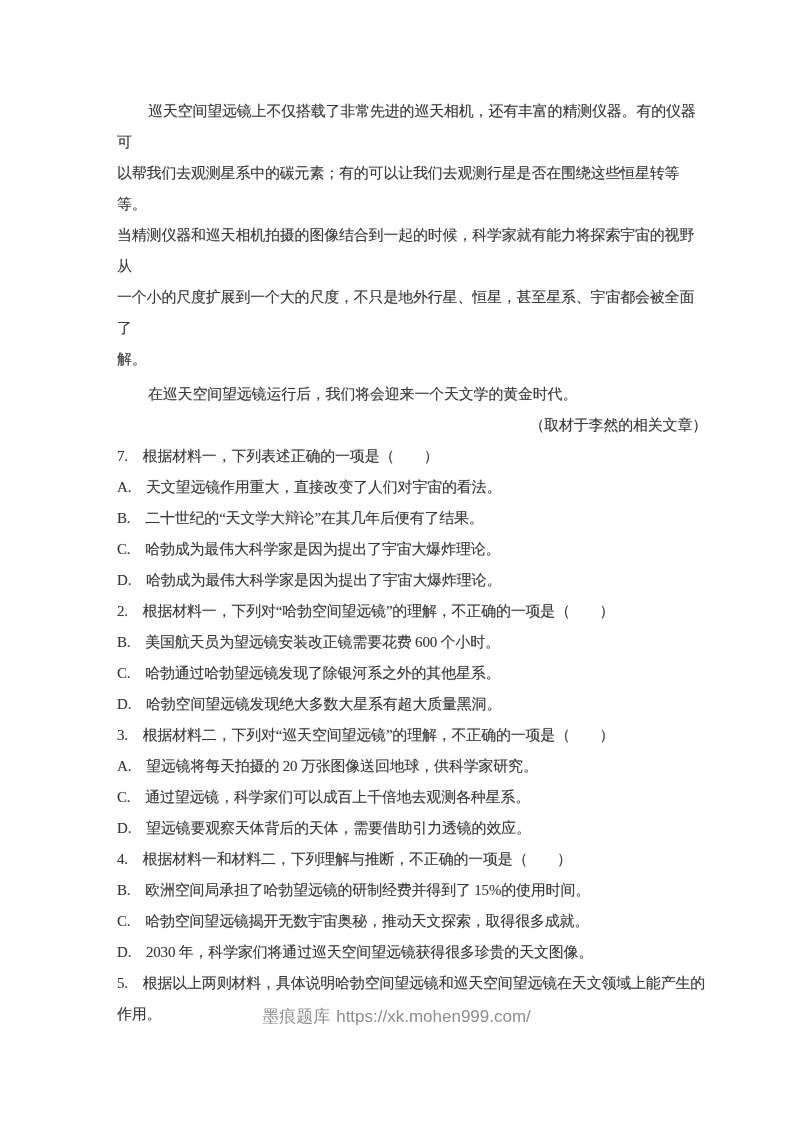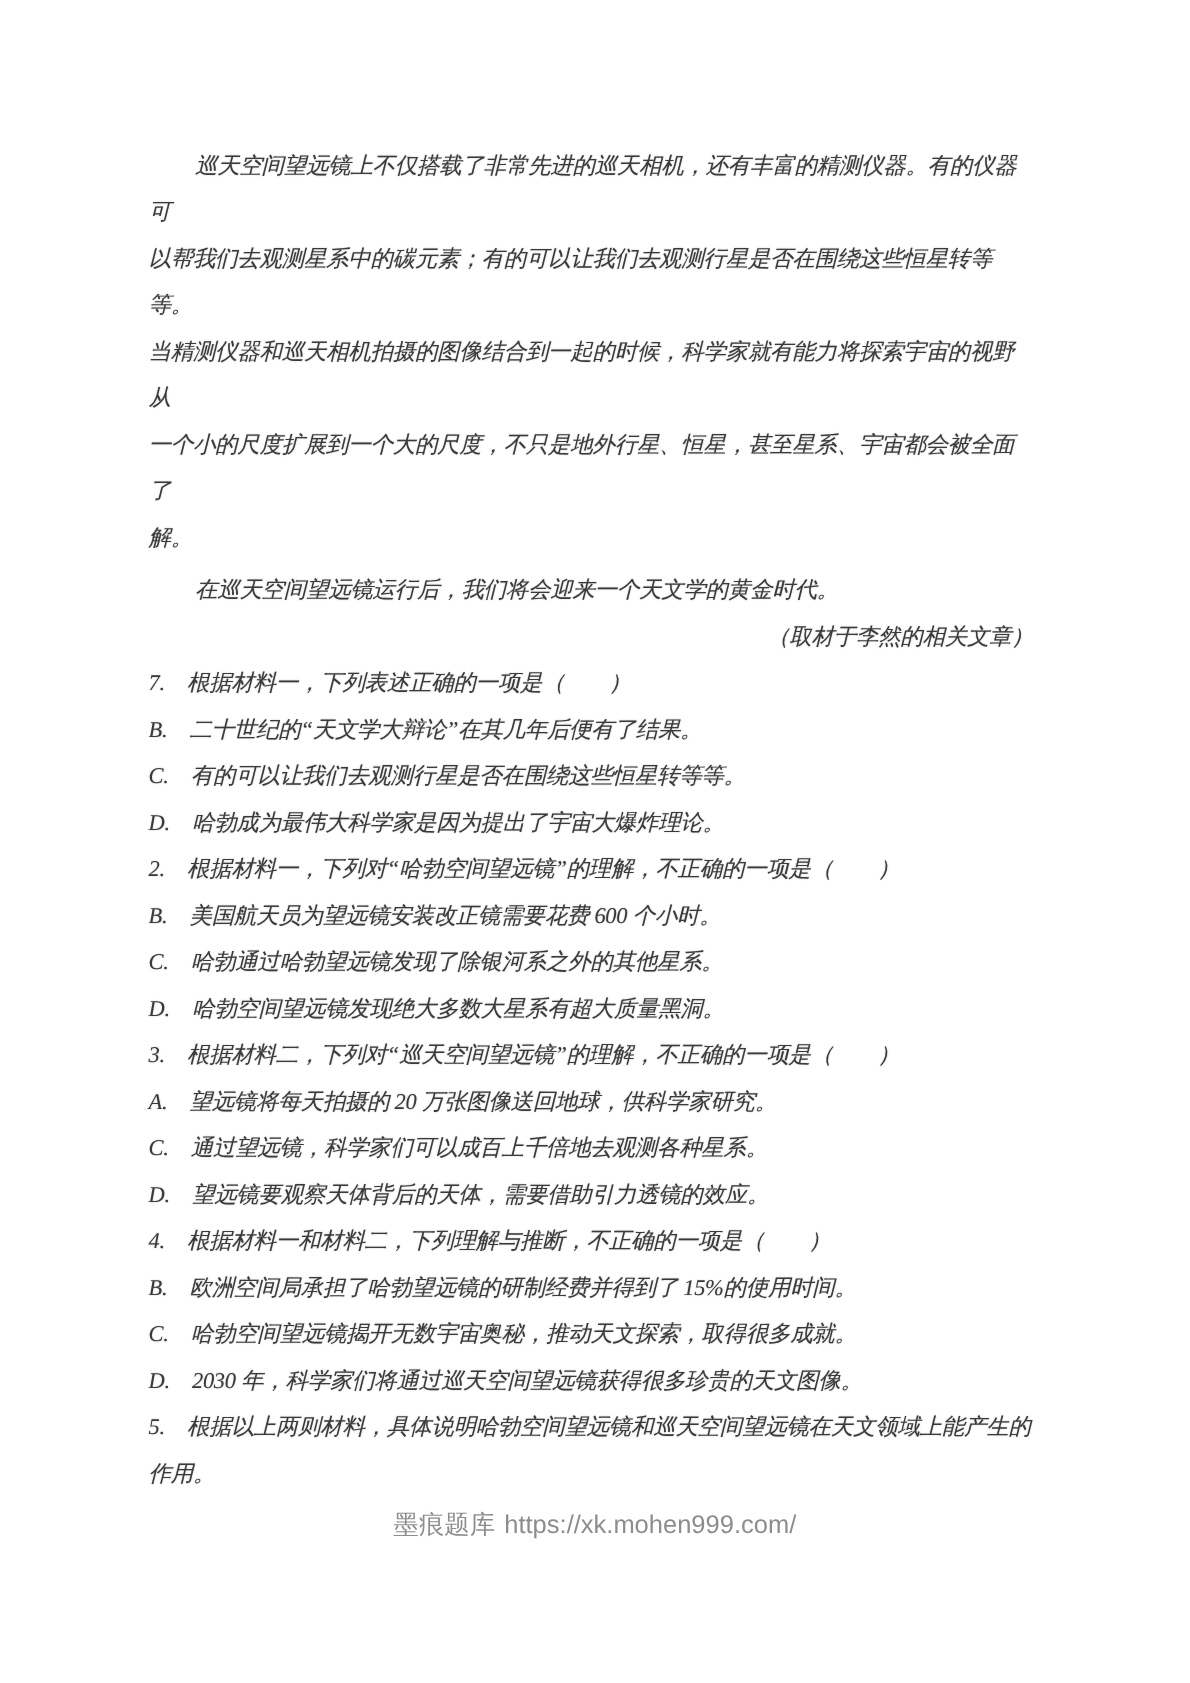--- a/index.html
+++ b/index.html
@@ -10,24 +10,23 @@
   .page {
     position: relative;
     width: 793px;
     height: 1122px;
     background: #ffffff;
     overflow: hidden;
     font-family: "Liberation Serif", "DejaVu Serif", serif;
   }
   .content {
     position: absolute;
-    left: 99px;
+    left: 117px;
     top: 96px;
     width: 590px;
-    font-style: italic;
   }
   .line {
     font-size: 15px;
     line-height: 31px;
     letter-spacing: -0.2px;
     color: #3a3a3a;
     white-space: pre-wrap;
     text-shadow: 0 0 1px rgba(80, 80, 80, 0.45);
   }
   .line.indent { text-indent: 31px; }
@@ -54,22 +53,23 @@
   <div class="content" id="doc-content">
 
     <div class="line indent">巡天空间望远镜上不仅搭载了非常先进的巡天相机，还有丰富的精测仪器。有的仪器可</div>
       <div class="line">以帮我们去观测星系中的碳元素；有的可以让我们去观测行星是否在围绕这些恒星转等等。</div>
       <div class="line">当精测仪器和巡天相机拍摄的图像结合到一起的时候，科学家就有能力将探索宇宙的视野从</div>
       <div class="line">一个小的尺度扩展到一个大的尺度，不只是地外行星、恒星，甚至星系、宇宙都会被全面了</div>
       <div class="line">解。</div>
       <div class="line indent para-gap">在巡天空间望远镜运行后，我们将会迎来一个天文学的黄金时代。</div>
       <div class="line right">（取材于李然的相关文章）</div>
       <div class="line">7.　根据材料一，下列表述正确的一项是（　　）</div>
+      <div class="line">A.　天文望远镜作用重大，直接改变了人们对宇宙的看法。</div>
       <div class="line">B.　二十世纪的“天文学大辩论”在其几年后便有了结果。</div>
-      <div class="line">C.　有的可以让我们去观测行星是否在围绕这些恒星转等等。</div>
+      <div class="line">C.　哈勃成为最伟大科学家是因为提出了宇宙大爆炸理论。</div>
       <div class="line">D.　哈勃成为最伟大科学家是因为提出了宇宙大爆炸理论。</div>
       <div class="line">2.　根据材料一，下列对“哈勃空间望远镜”的理解，不正确的一项是（　　）</div>
       <div class="line">B.　美国航天员为望远镜安装改正镜需要花费 600 个小时。</div>
       <div class="line">C.　哈勃通过哈勃望远镜发现了除银河系之外的其他星系。</div>
       <div class="line">D.　哈勃空间望远镜发现绝大多数大星系有超大质量黑洞。</div>
       <div class="line">3.　根据材料二，下列对“巡天空间望远镜”的理解，不正确的一项是（　　）</div>
       <div class="line">A.　望远镜将每天拍摄的 20 万张图像送回地球，供科学家研究。</div>
       <div class="line">C.　通过望远镜，科学家们可以成百上千倍地去观测各种星系。</div>
       <div class="line">D.　望远镜要观察天体背后的天体，需要借助引力透镜的效应。</div>
       <div class="line">4.　根据材料一和材料二，下列理解与推断，不正确的一项是（　　）</div>

